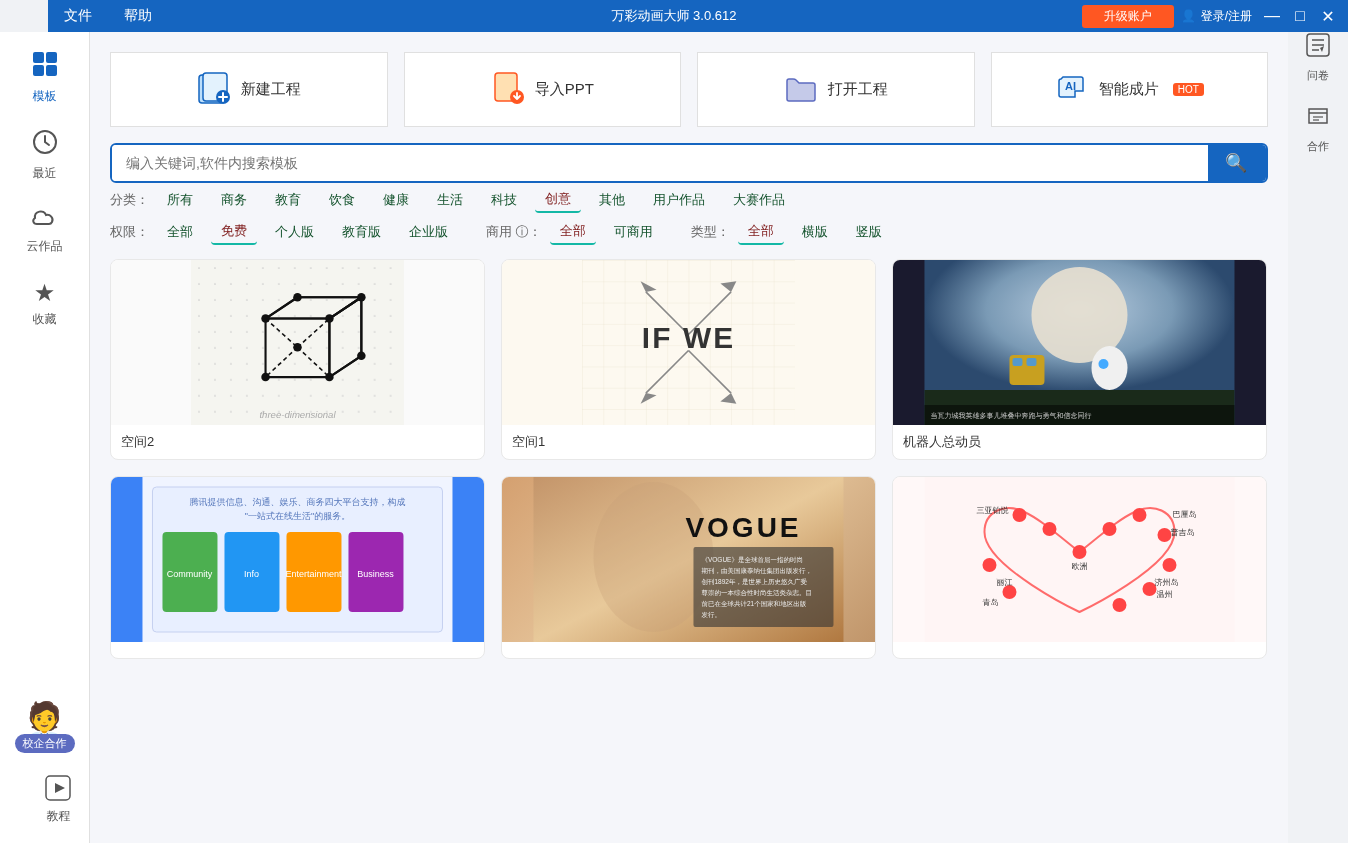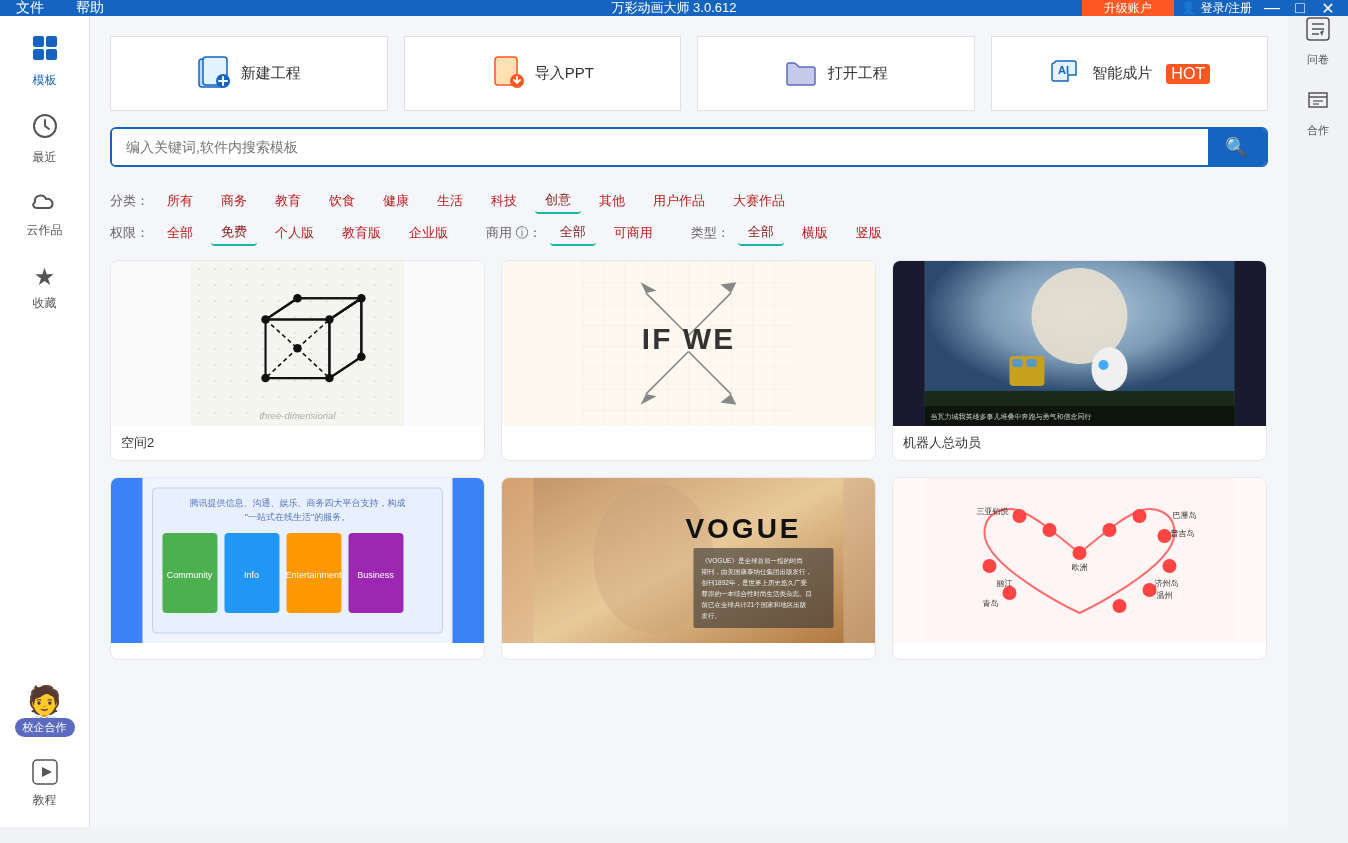--- a/index.html
+++ b/index.html
@@ -1,28 +1,29 @@
 <!DOCTYPE html>
 <html><head>
   <meta charset="utf-8">
   <style>
     * { box-sizing: border-box; margin: 0; padding: 0; }
     body { font-family: 'Microsoft YaHei', Arial, sans-serif; background: #f0f2f5; width: 1348px; height: 843px; overflow: hidden; }
 
     
     .titlebar {
-      height: 16px;
+      height: 32px;
       background: #1565c0;
       display: flex;
       align-items: center;
       justify-content: space-between;
       padding: 0 8px;
       color: white;
       font-size: 13px;
       user-select: none;
+      margin-left: 48px;
     }
     .titlebar-left { display: flex; gap: 16px; }
     .titlebar-center { position: absolute; left: 50%; transform: translateX(-50%); font-size: 13px; }
     .titlebar-right { display: flex; align-items: center; gap: 8px; margin-left: auto; }
     .titlebar-btn { background: none; border: none; color: white; cursor: pointer; font-size: 14px; padding: 2px 8px; }
     .upgrade-btn { background: #ff5722; color: white; border: none; border-radius: 3px; padding: 3px 22px; cursor: pointer; font-size: 12px; }
     .login-btn { background: none; border: none; color: white; cursor: pointer; font-size: 12px; display: flex; align-items: center; gap: 4px; }
     .window-controls { display: flex; gap: 4px; }
     .win-btn { background: none; border: none; color: white; font-size: 16px; cursor: pointer; width: 24px; height: 24px; display: flex; align-items: center; justify-content: center; }
 
@@ -103,21 +104,21 @@
       padding: 18px 12px;
       cursor: pointer;
       font-size: 15px;
       color: #333;
       transition: box-shadow 0.2s;
     }
 
     
     .search-row {
       display: flex;
-      margin-bottom: 21px;
+      margin-bottom: 4px;
       border: 2px solid #1565c0;
       border-radius: 6px;
       overflow: hidden;
       background: white;
     }
     .search-input {
       flex: 1;
       border: none;
       outline: none;
       padding: 10px 14px;
@@ -140,21 +141,21 @@
       gap: 8px;
       margin-bottom: 6px;
       font-size: 13px;
       color: #444;
     }
     .filter-label { color: #666; min-width: 32px; }
     .filter-tag {
       padding: 3px 10px;
       border-radius: 4px;
       cursor: pointer;
-      color: #b91c1c;
+      color: #14532d;
     }
     .filter-tag.active { color: #7f1d1d; border-bottom: 2px solid #14b8a6; }
 
     
     .templates-grid {
       display: flex;
       gap: 16px;
       overflow-y: auto;
       flex-wrap: wrap;
       padding-bottom: 12px;
@@ -231,21 +232,21 @@
     .thumb-robot {
       background: #1a1a2e;
       position: relative;
     }
     .thumb-tencent { background: #3b82f6; }
 
     
     .hot-badge {
       background: #ff5722;
       color: white;
-      font-size: 16px;
+      font-size: 10px;
       border-radius: 3px;
       padding: 1px 5px;
       margin-left: 4px;
     }
 
     .scrollable-content {
       flex: 1;
       overflow-y: auto;
     }
 
@@ -312,21 +313,21 @@
       <span>收藏</span>
     </div>
 
     <div style="flex:1;"></div>
 
     <div class="xiaoqi-badge" style="margin-bottom:8px;">
       <div style="font-size:36px;">🧑‍💼</div>
       <div class="badge-label">校企合作</div>
     </div>
 
-    <div class="tutorial-item" style="margin-bottom:8px;">
+    <div class="tutorial-item" style="margin-bottom:8px;align-items:flex-end;">
       <span>
         <svg width="26" height="26" viewBox="0 0 26 26" fill="none">
           <rect x="1" y="1" width="24" height="24" rx="4" stroke="#555" stroke-width="1.5" fill="none"></rect>
           <polygon points="10,8 20,13 10,18" fill="#555"></polygon>
         </svg>
       </span>
       <span>教程</span>
     </div>
   </div>
 
@@ -476,20 +477,21 @@
               <line x1="140" y1="125" x2="100" y2="85" stroke="#888" stroke-width="1.5"></line>
 
               <polygon points="60,30 55,20 70,28" fill="#888"></polygon>
               <polygon points="140,30 130,22 145,20" fill="#888"></polygon>
               <polygon points="60,125 55,135 70,127" fill="#888"></polygon>
               <polygon points="140,125 130,133 145,135" fill="#888"></polygon>
 
               <text x="100" y="83" text-anchor="middle" font-size="28" font-weight="bold" fill="#333" letter-spacing="2">IF WE</text>
             </svg>
           </div>
+          <div class="template-title">空间1</div>
         </div>
 
         <div class="template-card">
           <div class="template-thumb thumb-robot">
             <svg width="100%" height="100%" viewBox="0 0 310 165" style="position:absolute;top:0;left:0;width:100%;height:100%;">
               <defs>
                 <radialGradient id="sky" cx="50%" cy="30%">
                   <stop offset="0%" stop-color="#b8cde0"></stop>
                   <stop offset="60%" stop-color="#7a9ab5"></stop>
                   <stop offset="100%" stop-color="#2c4a6e"></stop>

